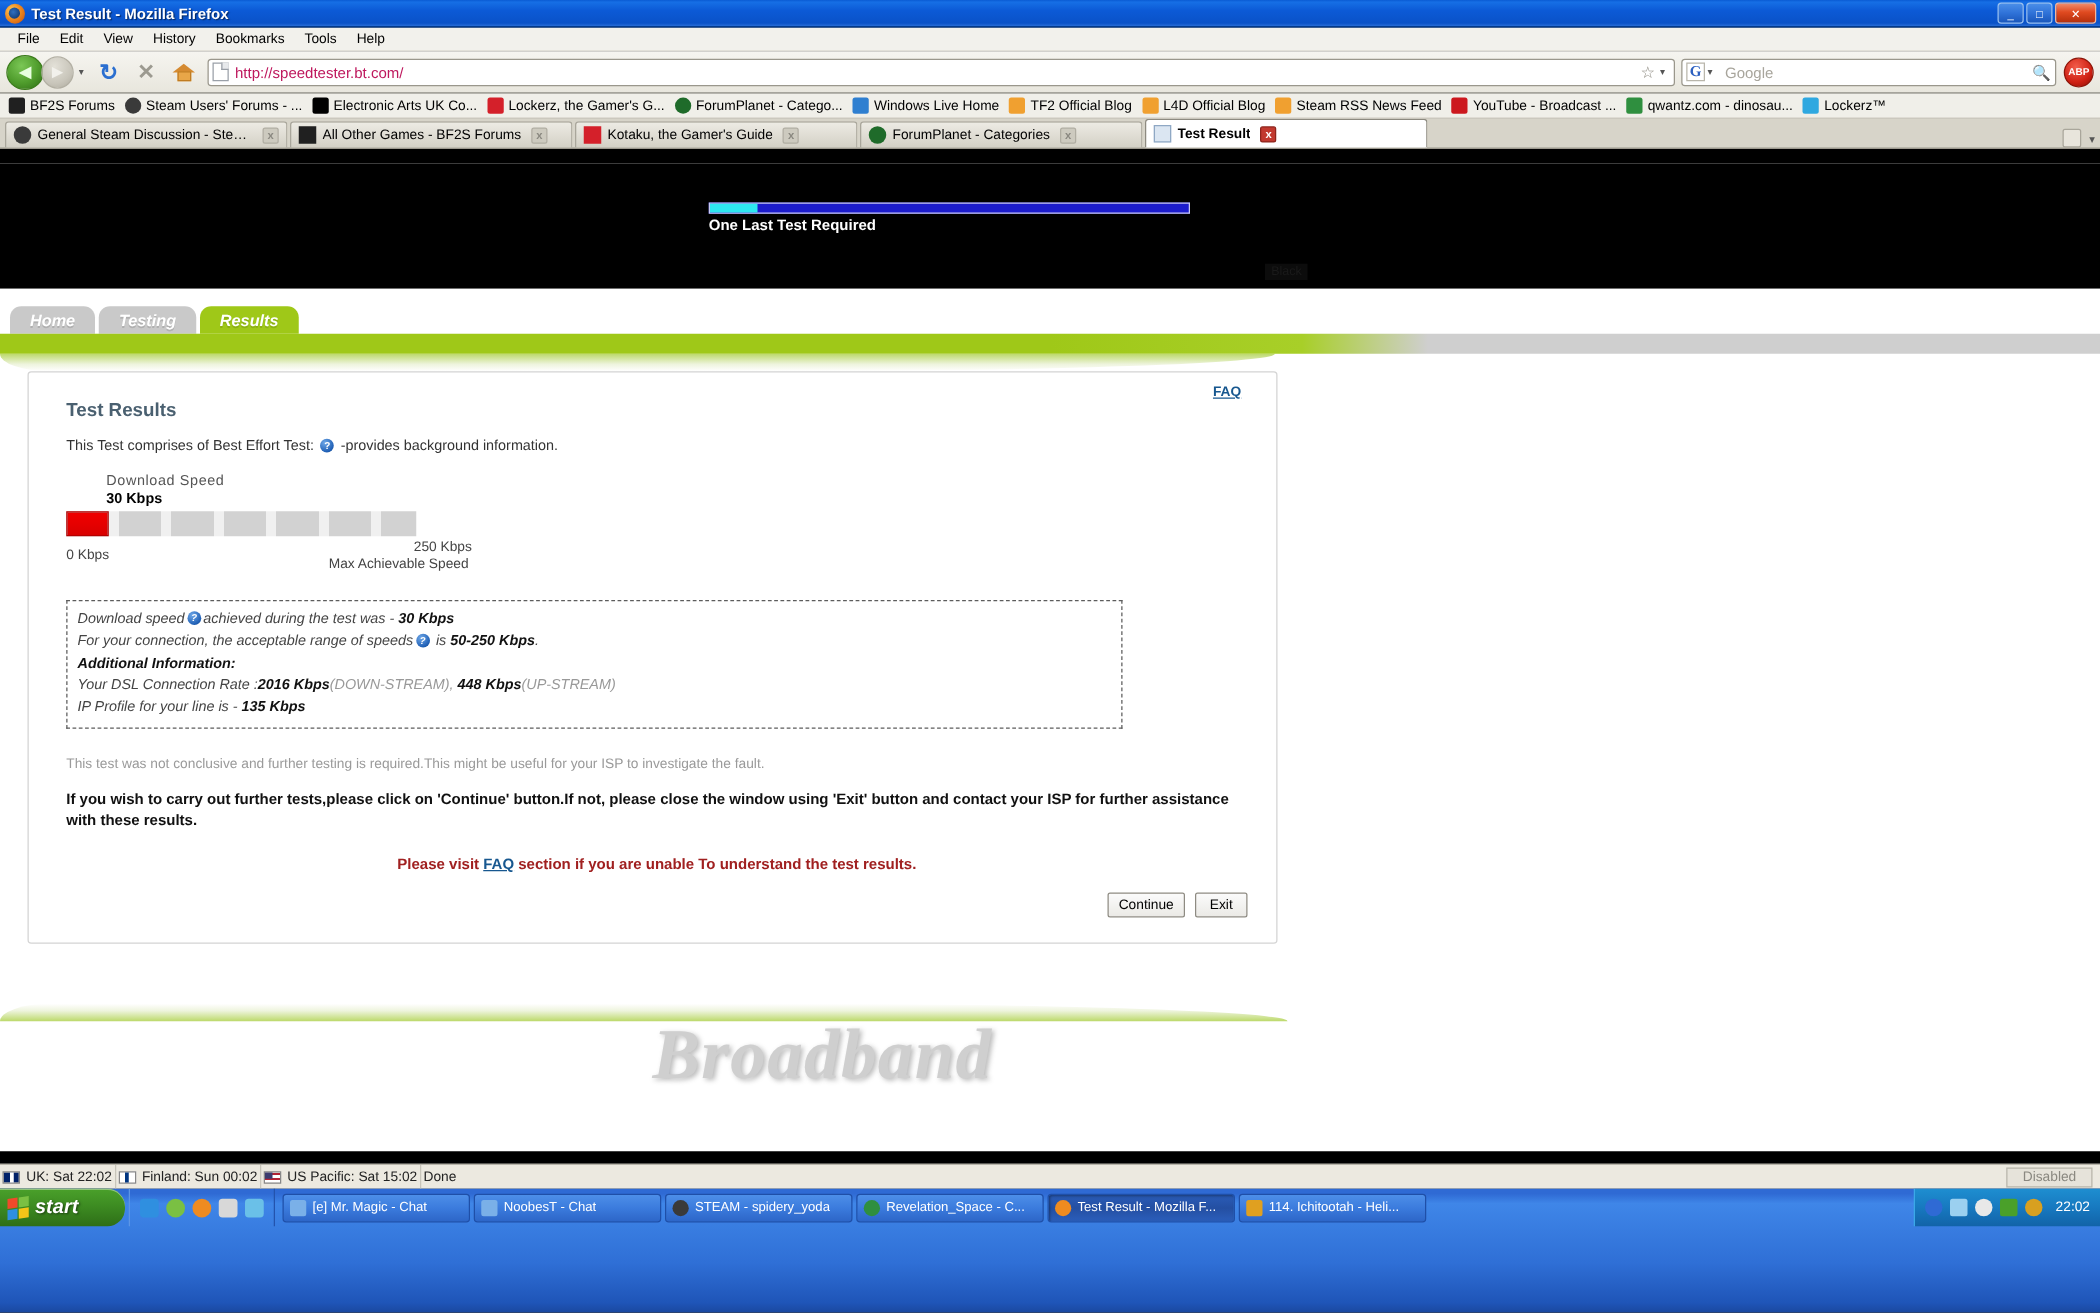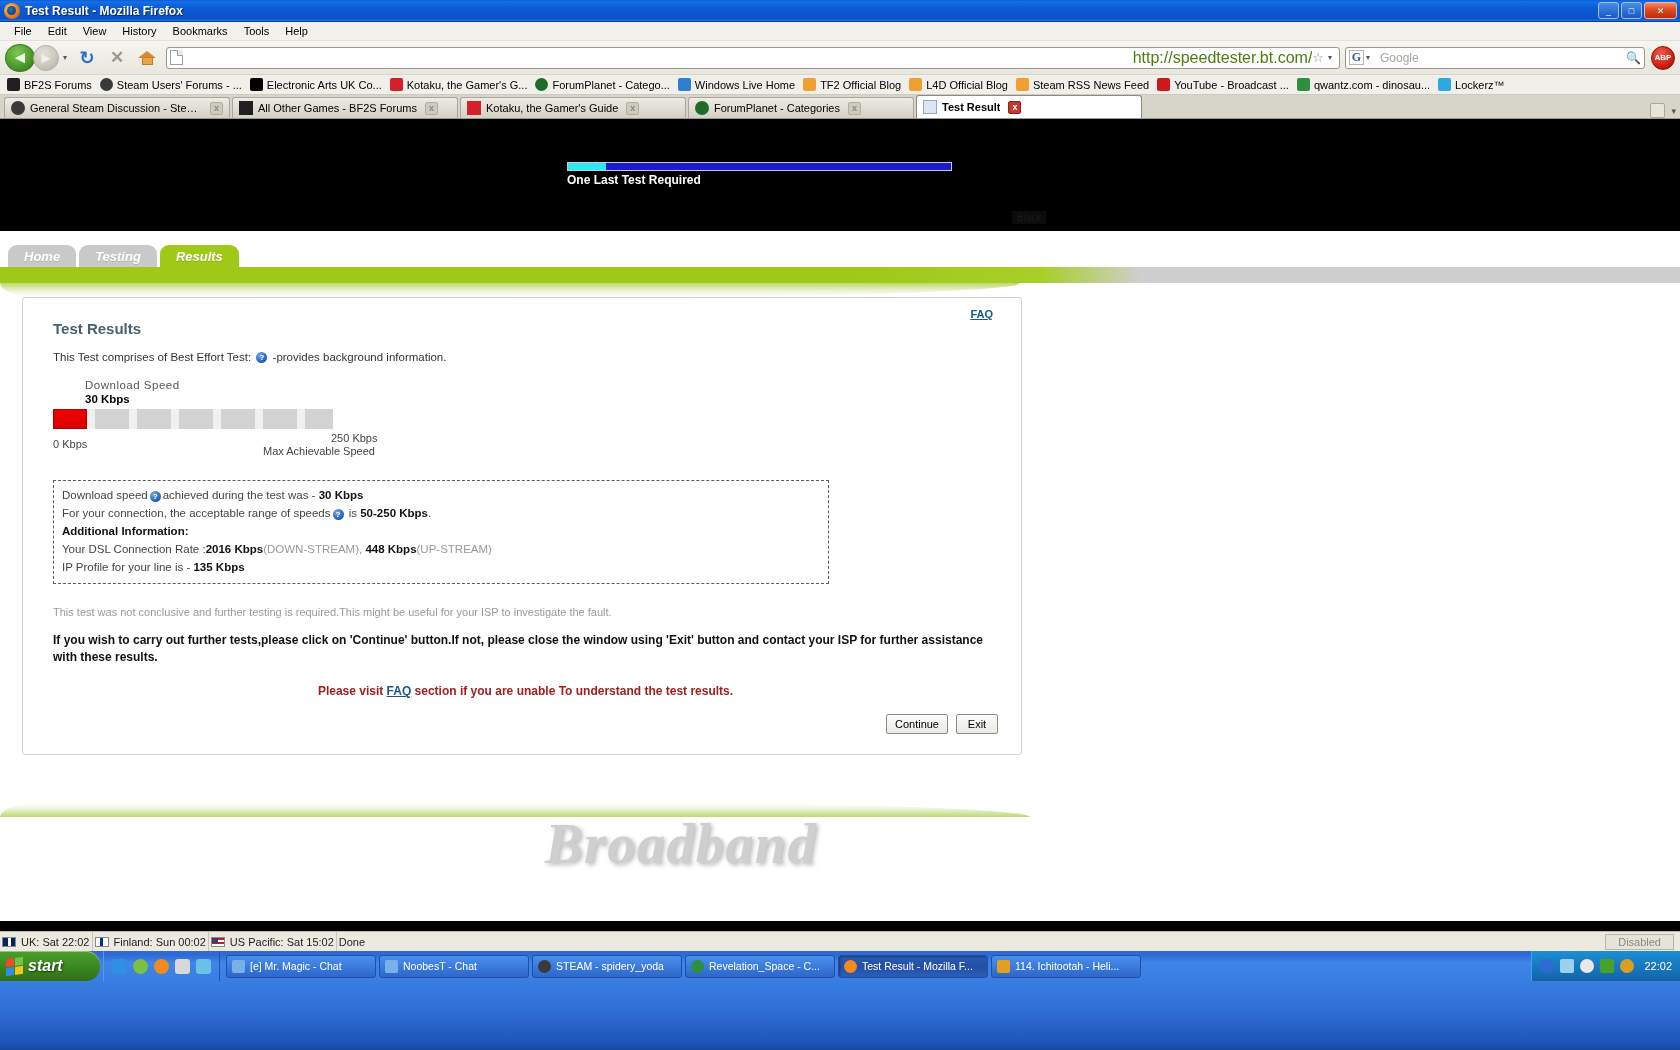--- a/index.html
+++ b/index.html
@@ -98,21 +98,21 @@
     margin: 0 3px;
   }
   .pageicon {
     width:13px;height:15px;background:#fff;border:1px solid #9aa0a8;
     margin-right:5px; position:relative; flex:none;
   }
   .pageicon::before {
     content:''; position:absolute;right:-1px;top:-1px;width:5px;height:5px;
     background:#e7e9ec; border-left:1px solid #9aa0a8; border-bottom:1px solid #9aa0a8;
   }
-  #urltext { font-size:16px; color:#4d7c0f; flex:1; white-space:nowrap; overflow:hidden;text-align:right;}
+  #urltext { font-size:12px; color:#be185d; flex:1; white-space:nowrap; overflow:hidden;}
   .starico { color:#8d8a80; font-size:13px; margin-right:2px;}
   #searchbar {
     width:300px; height:22px; background:#fff; border:1px solid #9a978c;
     border-radius:3px; display:flex; align-items:center; padding:0 3px;
   }
   .gico {
     width:15px;height:15px;border:1px solid #b9b6ab;background:#fff;
     font-size:12px;font-weight:bold;color:#2b5fc0; text-align:center;line-height:13px;
     font-family:"Liberation Serif",serif; flex:none;
   }
@@ -238,23 +238,24 @@
     position:absolute; left:0; top:0; height:20px; width:34px;
     background: linear-gradient(to bottom,#ef0000 0%,#e60000 50%,#d80000 100%);
     border:1px solid #b40000;
   }
   #gaugescale { position:relative; margin-left:-32px; width:340px; height:30px; margin-top:3px;}
   #lbl0 { position:absolute; left:0; top:6px; font-size:11px; color:#444;}
   #lbl250 { position:absolute; left:278px; top:0px; font-size:11px; color:#444; white-space:nowrap;}
   #lblmax { position:absolute; left:210px; top:13px; font-size:11px; color:#444; white-space:nowrap;}
 
   #infobox {
-    margin-top:18px; width:776px;
+    margin-top:18px; width:845px;
     border:1px dashed #5c5c5c; padding:6px 8px;
     background:#fff;
+    font-style:italic;
   }
   #infobox div { font-size:11.5px; line-height:1.55; color:#444; }
   #infobox b { color:#111; }
   #infobox .dim { color:#999; }
 
   #concl { margin-top:22px; font-size:11px; color:#9a9a9a; }
   #instr { margin-top:14px; font-size:12px; color:#111; font-weight:bold; line-height:1.45; width:945px;}
   #faqnote {
     margin-top:18px; text-align:center; font-size:12px; color:#a02020; font-weight:bold;
     width:945px;
@@ -267,21 +268,21 @@
     border:1px solid #8e8b82; border-radius:2px;
     font-size:11px; color:#000; display:flex;align-items:center;justify-content:center;
   }
 
   #bottomcurve {
     position:absolute; left:0; top:672px; width:1030px; height:14px;
     background: linear-gradient(to top,#bcd96a 0%,#eef4dd 60%,#ffffff 100%);
     border-top-left-radius: 40px 14px; border-top-right-radius: 400px 14px;
   }
   #brandword {
-    position:absolute; left:545px; top:680px;
+    position:absolute; left:522px; top:680px;
     font-family:"Liberation Serif",serif; font-style:italic; font-weight:bold;
     font-size:57px; color:#cfcfcf;
     text-shadow: 2px 2px 4px rgba(170,170,170,0.8);
     letter-spacing:1px;
   }
 
   
   #statusbar {
     position:absolute; left:0; top:931px; width:1680px; height:20px;
     background:#ece9e0; border-top:1px solid #b8b5aa;
@@ -409,21 +410,21 @@
   <div class="bmk">
       <span class="bmkico" style="background:#3a3a3a;border-radius:50%"></span>
       <span class="bmklbl">Steam Users' Forums - ...</span>
     </div>
   <div class="bmk">
       <span class="bmkico" style="background:#000"></span>
       <span class="bmklbl">Electronic Arts UK Co...</span>
     </div>
   <div class="bmk">
       <span class="bmkico" style="background:#d4202a"></span>
-      <span class="bmklbl">Kotaku, the Gamer's G...</span>
+      <span class="bmklbl">Lockerz, the Gamer's G...</span>
     </div>
   <div class="bmk">
       <span class="bmkico" style="background:#1f6b2a;border-radius:50%"></span>
       <span class="bmklbl">ForumPlanet - Catego...</span>
     </div>
   <div class="bmk">
       <span class="bmkico" style="background:#2f7fd0"></span>
       <span class="bmklbl">Windows Live Home</span>
     </div>
   <div class="bmk">

